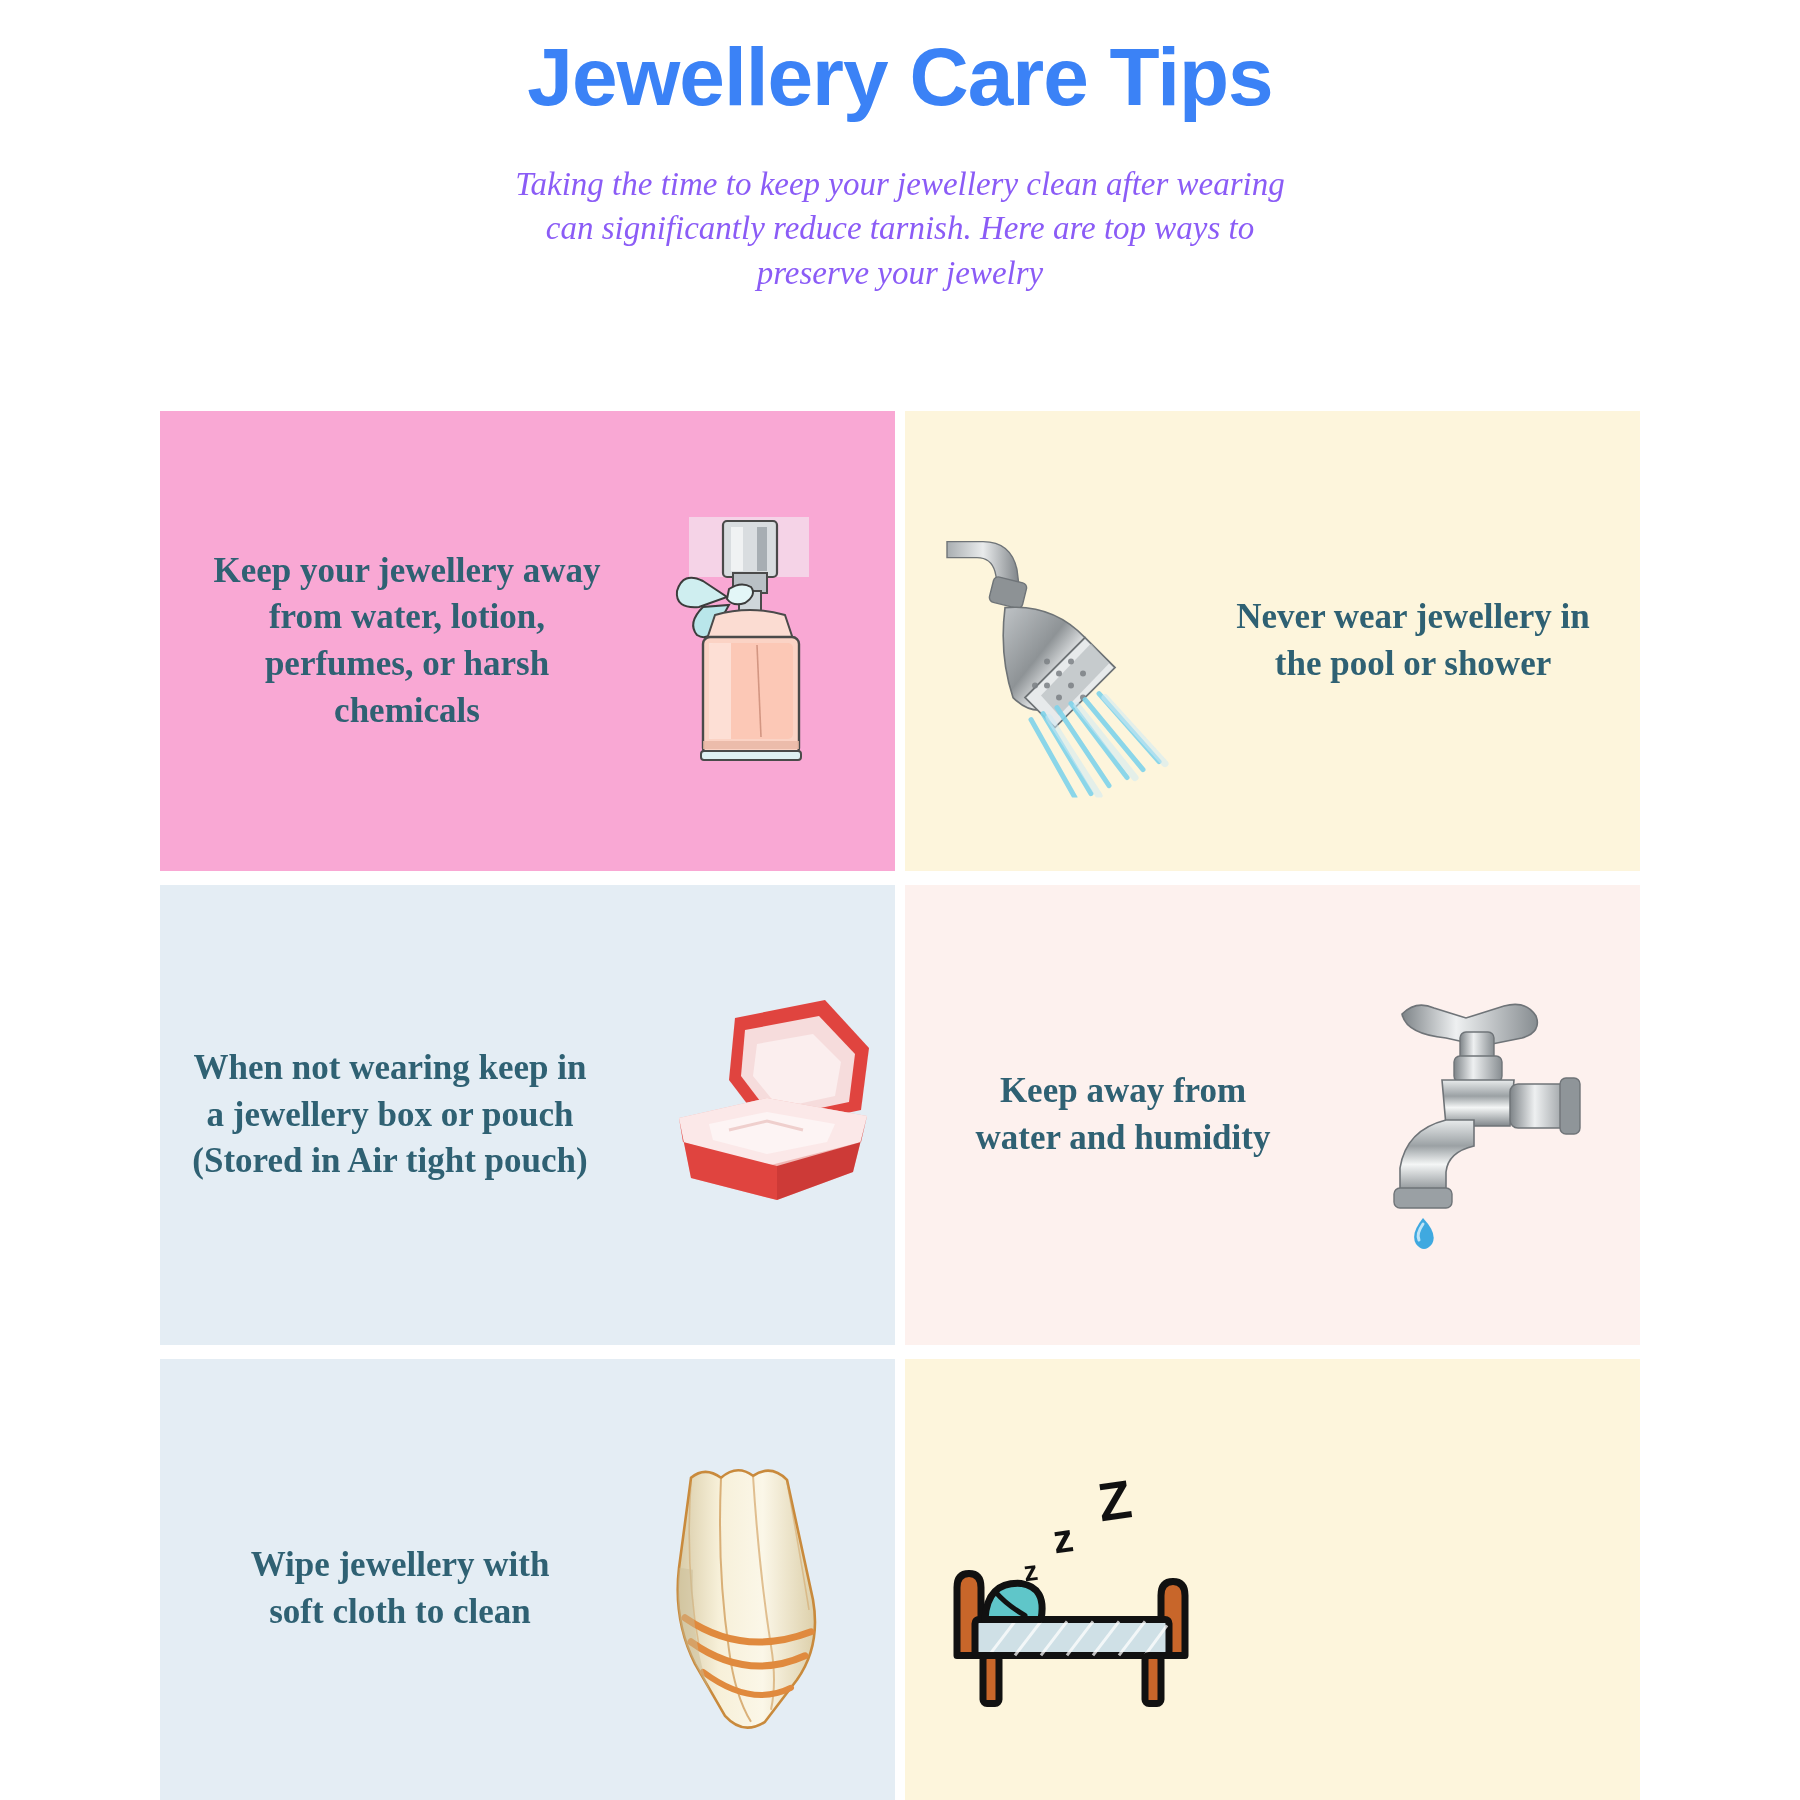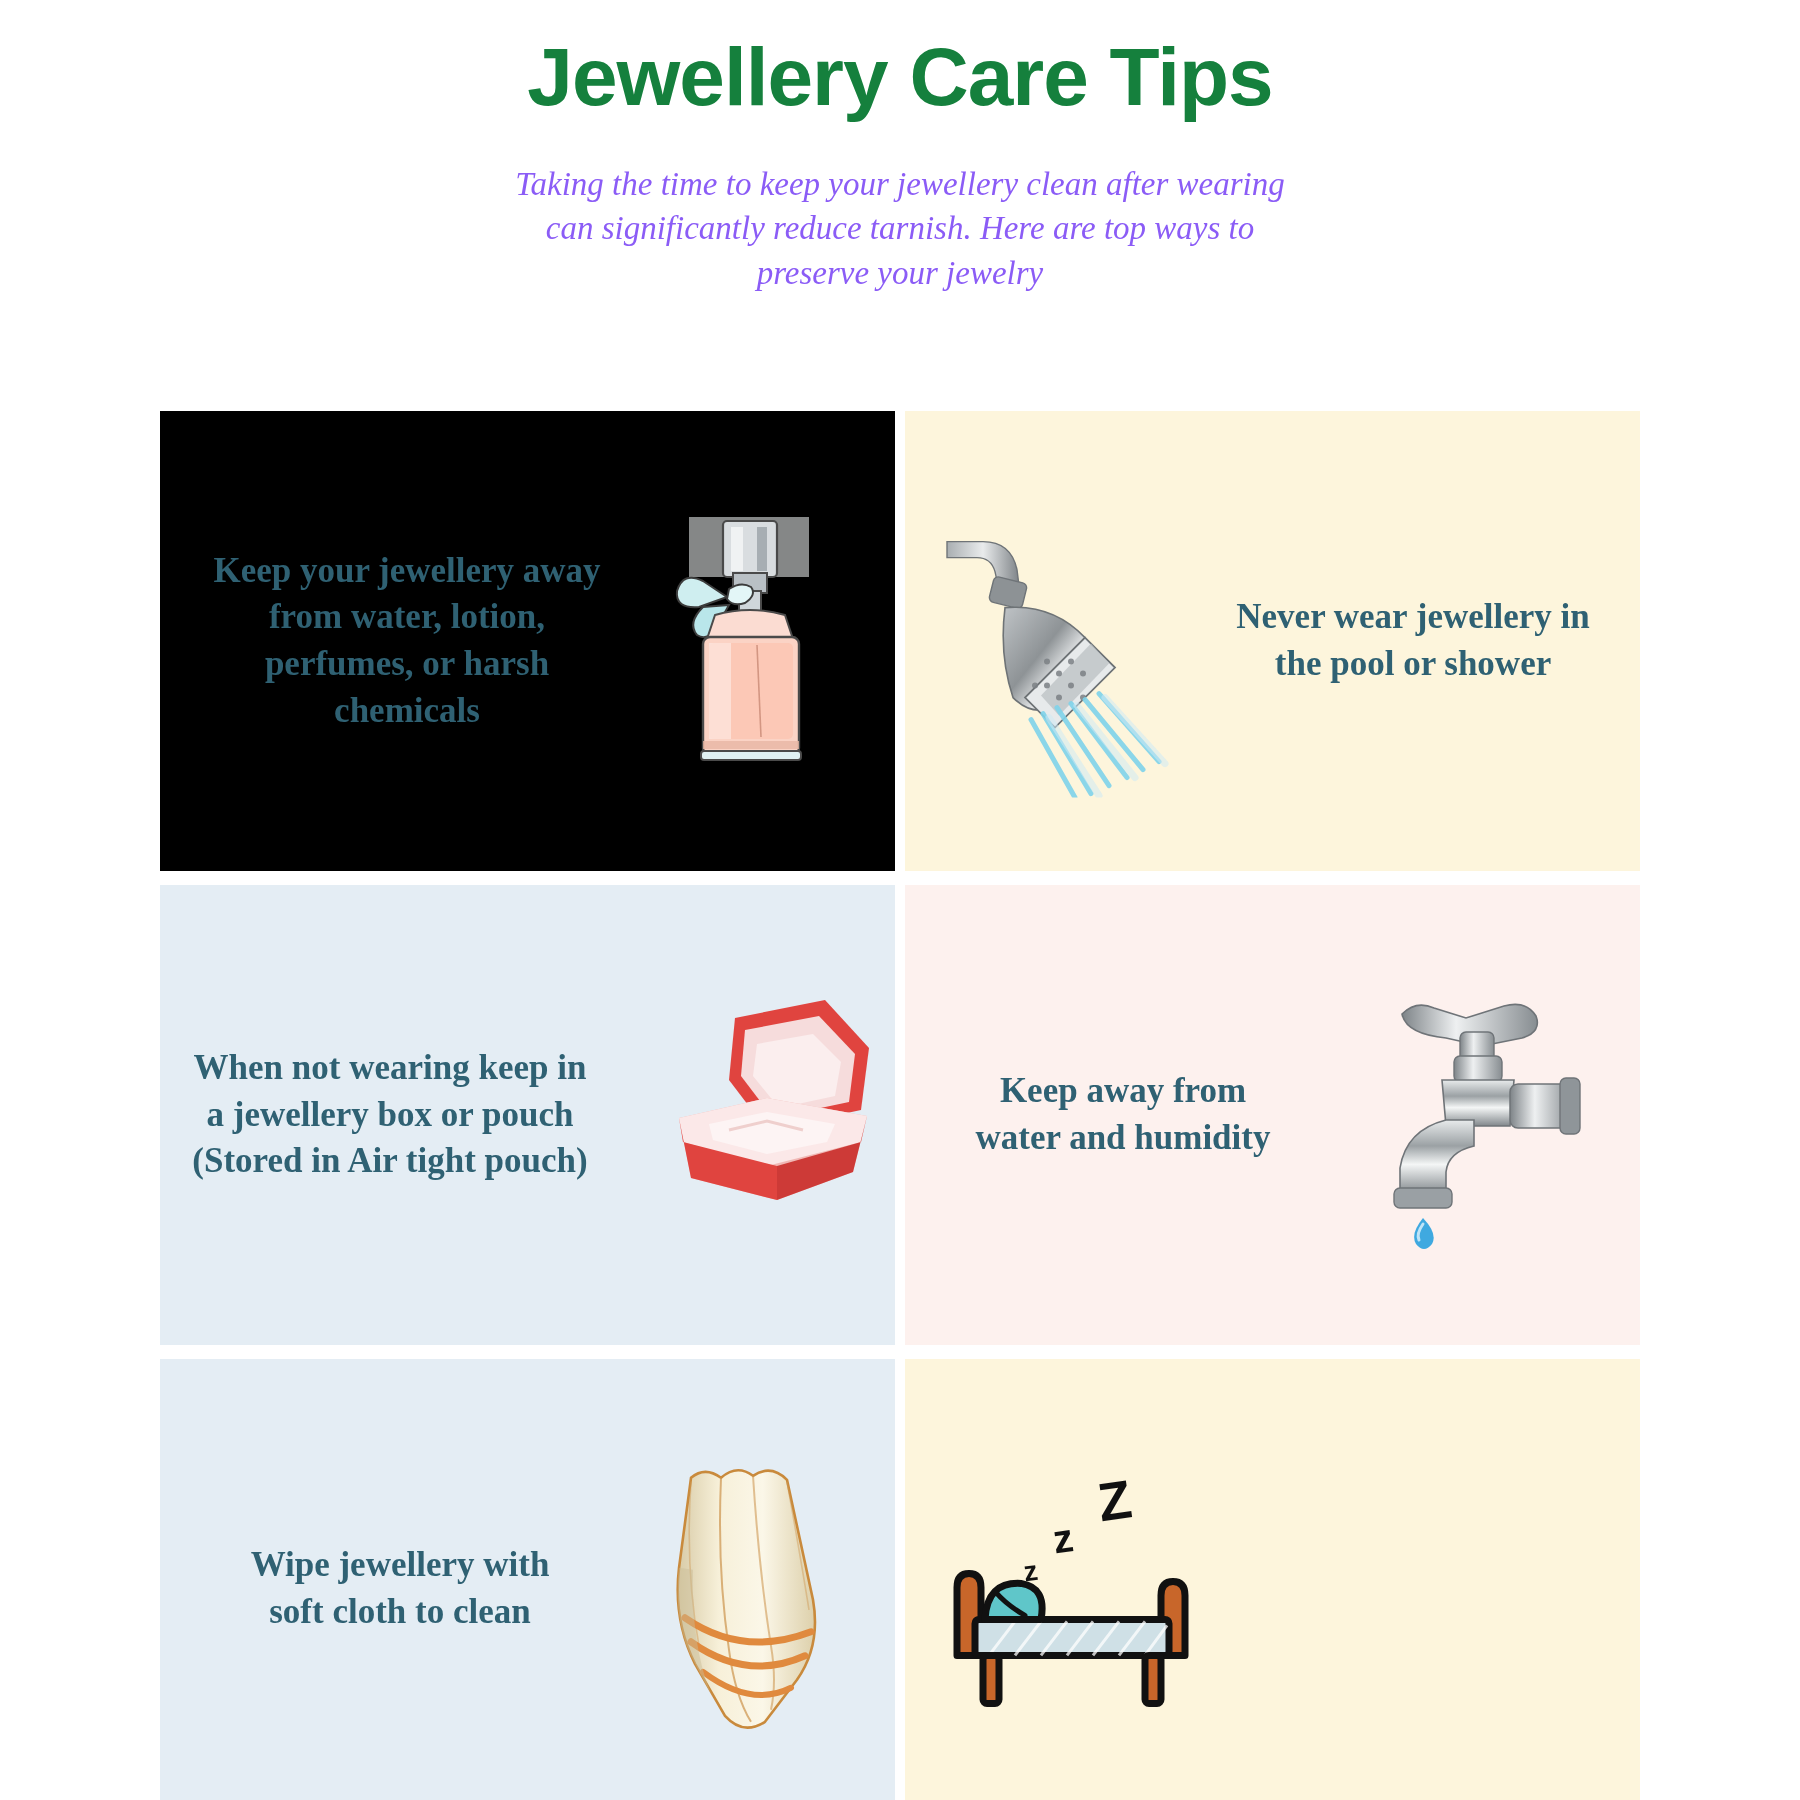--- a/index.html
+++ b/index.html
@@ -7,21 +7,21 @@
     width:1800px;height:1800px;background:#ffffff;
     font-family:"Liberation Sans",sans-serif;overflow:hidden;
   }
   .page{position:relative;width:1800px;height:1800px;background:#fff;}
 
   
   .header{padding-top:34px;text-align:center;}
   .title{
     font-family:"Liberation Sans",sans-serif;
     font-weight:700;font-size:82px;line-height:1.05;
-    color:#15803d;letter-spacing:-1px;margin:0;
+    color:#3b82f6;letter-spacing:-1px;margin:0;
   }
   .subtitle{
     font-family:"Liberation Serif",serif;
     font-style:italic;font-size:33px;line-height:1.34;
     color:#8b5cf6;margin:42px auto 0;width:790px;
   }
 
   
   .grid{
     position:absolute;left:160px;top:411px;
@@ -79,21 +79,21 @@
 
 <div class="page">
 
   <div class="header">
     <h1 class="title">Jewellery Care Tips</h1>
     <p class="subtitle">Taking the time to keep your jewellery clean after wearing can significantly reduce tarnish. Here are top ways to preserve your jewelry</p>
   </div>
 
   <div class="grid">
 
-    <div class="card c1" style="background:#000000;">
+    <div class="card c1" style="background:#f9a8d4;">
       <div class="card-text">Keep your jewellery away from water, lotion, perfumes, or harsh chemicals</div>
       <div class="art perfume">
         <svg viewBox="0 0 210 260" width="210" height="260">
 
           <rect x="44" y="6" width="120" height="60" fill="#f3f5f6" opacity=".55"></rect>
 
           <rect x="78" y="10" width="54" height="56" rx="4" fill="#d9dde0" stroke="#4a4a4a" stroke-width="2.2"></rect>
           <rect x="86" y="16" width="12" height="44" fill="#f2f4f5" opacity=".9"></rect>
           <rect x="112" y="16" width="10" height="44" fill="#9aa2a7" opacity=".8"></rect>
           <rect x="88" y="62" width="34" height="20" fill="#b9c0c5" stroke="#4a4a4a" stroke-width="2"></rect>

